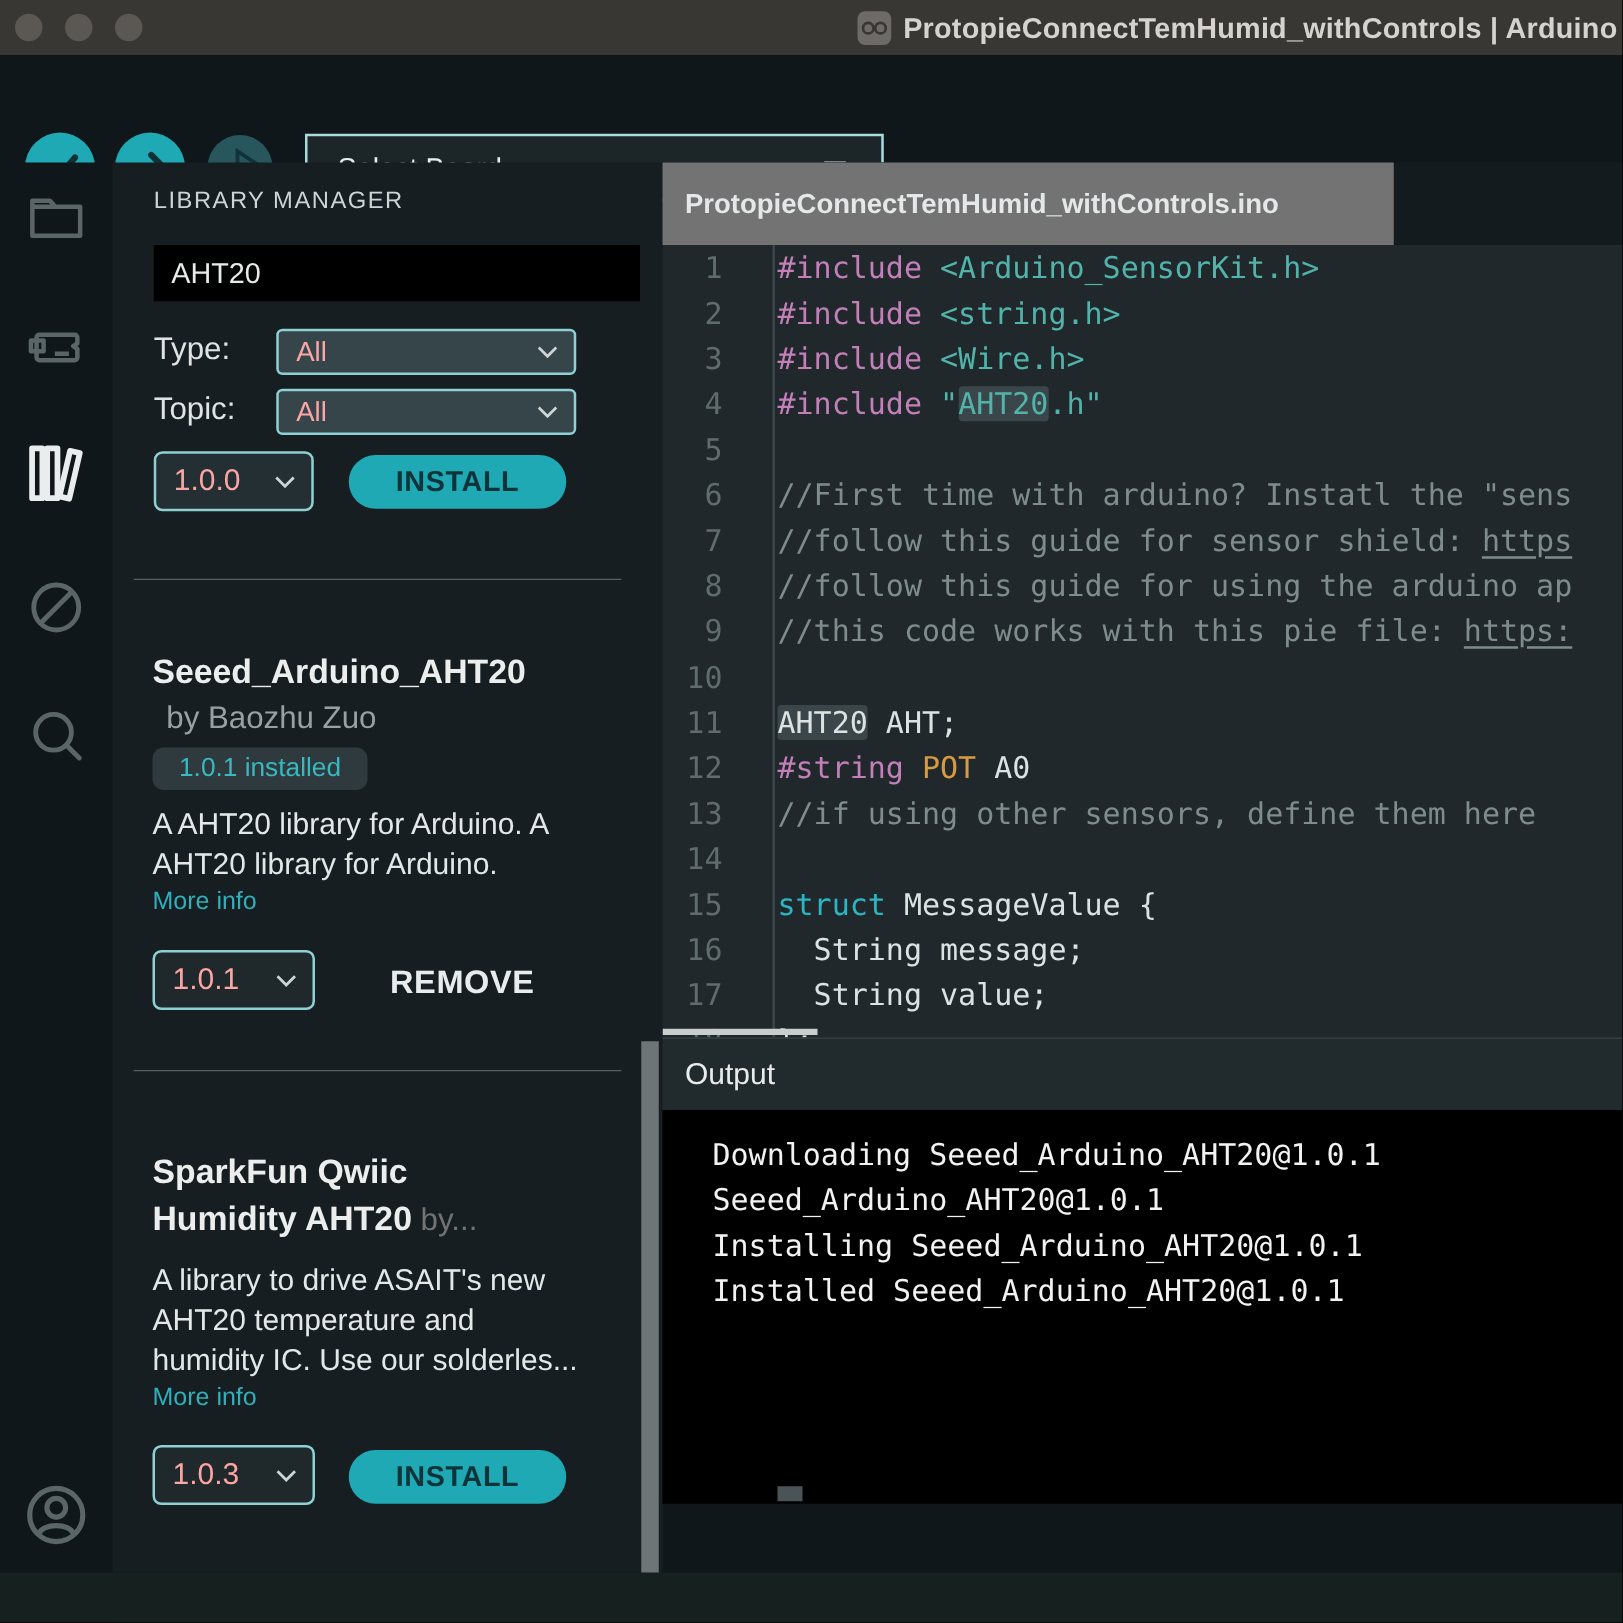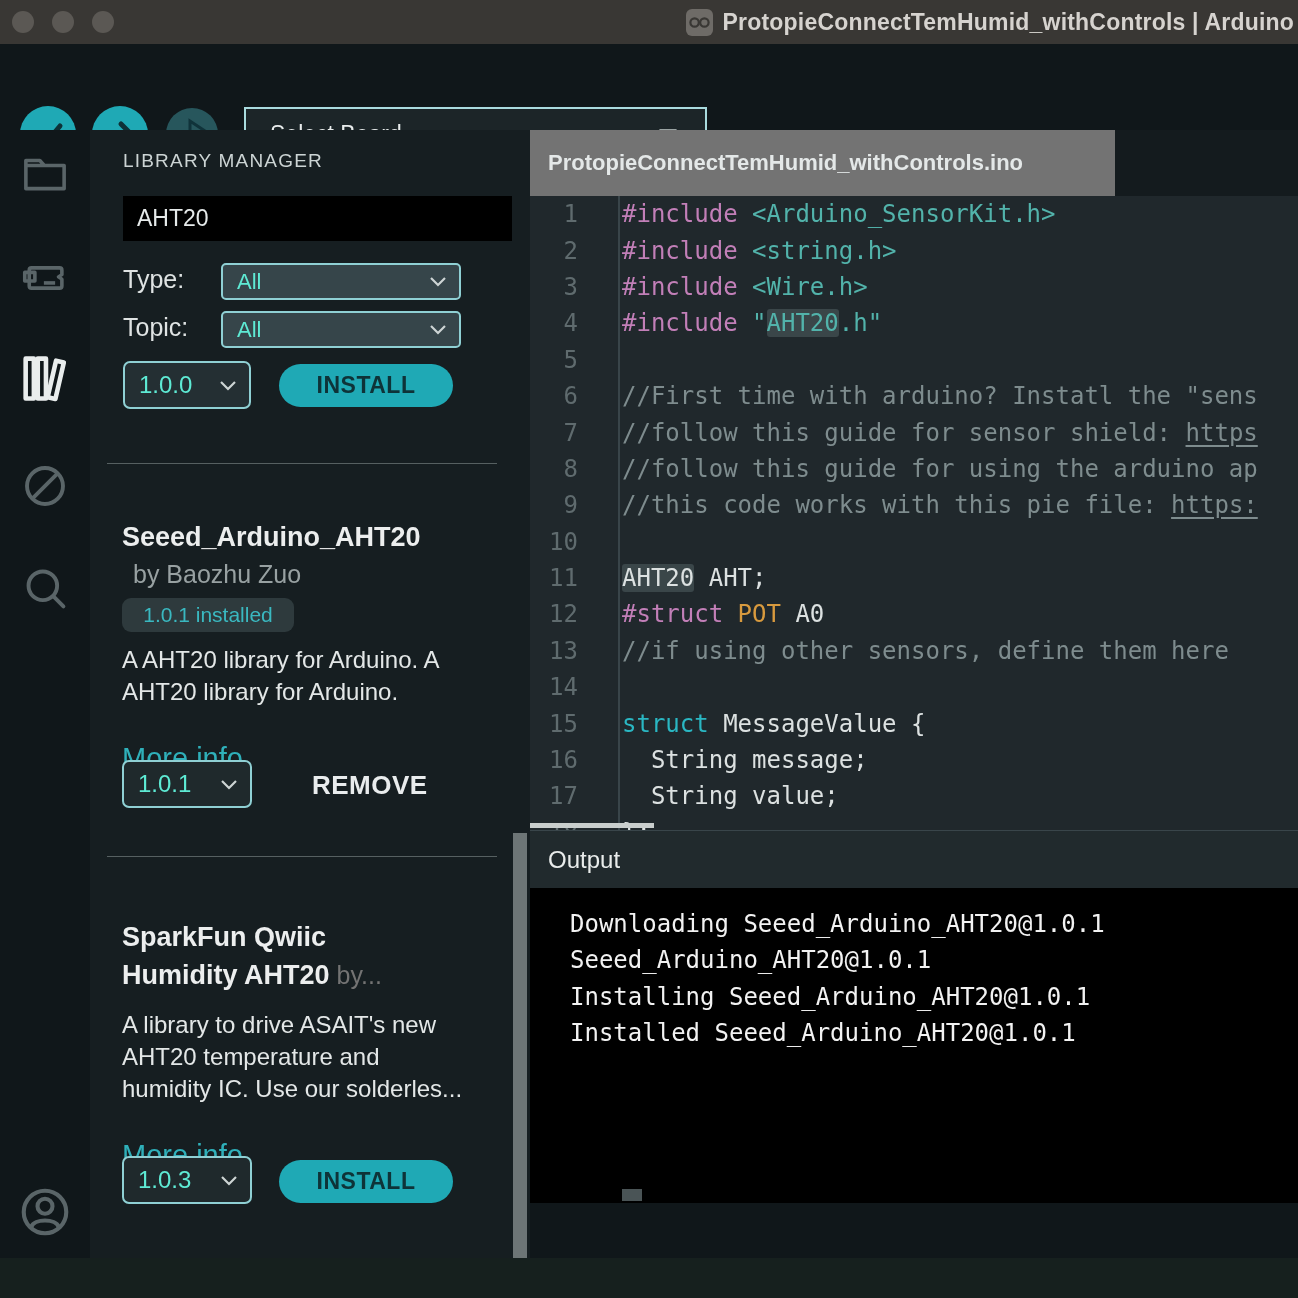--- a/index.html
+++ b/index.html
@@ -31,34 +31,34 @@
   .sidebar { position:absolute; left:0; top:130px; width:90px; height:1168px; background:#10171a; }
   .side-btn { position:absolute; left:0; width:90px; height:60px; background:none; border:none; cursor:pointer;
     display:flex; align-items:center; justify-content:center; }
   
   .panel { position:absolute; left:90px; top:130px; width:440px; height:1128px; background:#161e21; }
   .lm-header { position:absolute; left:33px; top:20px; color:#ccd4d4; font-size:19px; letter-spacing:1.2px; }
   .lm-search { position:absolute; left:33px; top:66px; width:389px; height:45px; background:#000; border:none;
     color:#e6eaea; font-size:23px; padding:0 14px; font-family:"Liberation Sans",sans-serif; outline:none; }
   .lm-label { position:absolute; left:33px; color:#dfe3e3; font-size:25px; }
   .select { position:absolute; background:#36454a; border:2px solid #8fd0d4; border-radius:5px;
-    display:flex; align-items:center; color:#5eead4; font-size:22px; cursor:pointer; }
+    display:flex; align-items:center; color:#fca5a5; font-size:22px; cursor:pointer; }
   .select .sel-text { flex:1; padding-left:14px; }
   .select .chev { margin-right:12px; display:flex; }
   .select.ver { background:#242f33; border-radius:7px; font-size:24px; }
   .btn-pill { position:absolute; border:none; border-radius:22px; background:#1fa9b5; color:#0e3338;
     font-size:23px; font-weight:bold; letter-spacing:0.5px; cursor:pointer; font-family:"Liberation Sans",sans-serif; }
   .divider { position:absolute; left:17px; width:390px; height:1px; background:#566061; }
   .card-title { position:absolute; left:32px; color:#eceeee; font-size:27px; font-weight:bold; }
   .card-by { position:absolute; left:32px; color:#98a1a2; font-size:25px;margin-left:11px; }
   .by-suffix { color:#737373; font-weight:normal; font-size:25px; }
   .badge { position:absolute; left:32px; width:172px; height:34px; background:#2e3a3d; border-radius:9px;
     display:flex; align-items:center; justify-content:center; color:#3ab8c0; font-size:21px; }
   .card-desc { position:absolute; left:32px; color:#e3e7e7; font-size:24px; line-height:32px; width:375px; }
-  .more-info { position:absolute; left:32px; color:#2fb0ba; font-size:29px; cursor:pointer;margin-top:32px; }
+  .more-info { position:absolute; left:32px; color:#2fb0ba; font-size:20px; cursor:pointer; }
   .remove-btn { position:absolute; background:none; border:none; color:#e9eced; font-size:26px; font-weight:bold;
     letter-spacing:0.5px; cursor:pointer; font-family:"Liberation Sans",sans-serif; }
   
   .editor { position:absolute; left:530px; top:130px; width:768px; height:700px; background:#141b1e; }
   .tabbar { position:absolute; left:0; top:0; width:768px; height:66px; background:#141b1e; }
   .tab { position:absolute; left:0; top:0; width:585px; height:66px; background:#737373;
     display:flex; align-items:center; cursor:pointer;font-weight:bold; }
   .tab-label { color:#e4e8e8; font-size:22px; padding-left:18px; }
   .code { position:absolute; left:0; top:66px; width:768px; height:634px; background:#20282c; overflow:hidden; cursor:text; }
   .indent-guide { position:absolute; left:88px; top:0; width:2px; height:634px; background:#39454a; }
@@ -282,21 +282,21 @@
           <div class="code-row"><span class="ln">2</span><span class="code-text"><span class="tk-kw">#include </span><span class="tk-inc">&lt;string.h&gt;</span></span></div>
           <div class="code-row"><span class="ln">3</span><span class="code-text"><span class="tk-kw">#include </span><span class="tk-inc">&lt;Wire.h&gt;</span></span></div>
           <div class="code-row"><span class="ln">4</span><span class="code-text"><span class="tk-kw">#include </span><span class="tk-inc">"</span><span class="tk-inc hl">AHT20</span><span class="tk-inc">.h"</span></span></div>
           <div class="code-row"><span class="ln">5</span><span class="code-text"></span></div>
           <div class="code-row"><span class="ln">6</span><span class="code-text"><span class="tk-com">//First time with arduino? Instatl the "sens</span></span></div>
           <div class="code-row"><span class="ln">7</span><span class="code-text"><span class="tk-com">//follow this guide for sensor shield: </span><span class="tk-lnk">https</span></span></div>
           <div class="code-row"><span class="ln">8</span><span class="code-text"><span class="tk-com">//follow this guide for using the arduino ap</span></span></div>
           <div class="code-row"><span class="ln">9</span><span class="code-text"><span class="tk-com">//this code works with this pie file: </span><span class="tk-lnk">https:</span></span></div>
           <div class="code-row"><span class="ln">10</span><span class="code-text"></span></div>
           <div class="code-row"><span class="ln">11</span><span class="code-text"><span class="tk-pln hl">AHT20</span><span class="tk-pln"> AHT;</span></span></div>
-          <div class="code-row"><span class="ln">12</span><span class="code-text"><span class="tk-kw">#struct </span><span class="tk-def">POT</span><span class="tk-pln"> A0</span></span></div>
+          <div class="code-row"><span class="ln">12</span><span class="code-text"><span class="tk-kw">#string </span><span class="tk-def">POT</span><span class="tk-pln"> A0</span></span></div>
           <div class="code-row"><span class="ln">13</span><span class="code-text"><span class="tk-com">//if using other sensors, define them here</span></span></div>
           <div class="code-row"><span class="ln">14</span><span class="code-text"></span></div>
           <div class="code-row"><span class="ln">15</span><span class="code-text"><span class="tk-typ">struct </span><span class="tk-pln">MessageValue {</span></span></div>
           <div class="code-row"><span class="ln">16</span><span class="code-text"><span class="tk-pln">  String message;</span></span></div>
           <div class="code-row"><span class="ln">17</span><span class="code-text"><span class="tk-pln">  String value;</span></span></div>
           <div class="code-row"><span class="ln">18</span><span class="code-text"><span class="tk-pln">};</span></span></div>
         </div>
       <div class="hscroll"></div>
     </div>
   </div>

